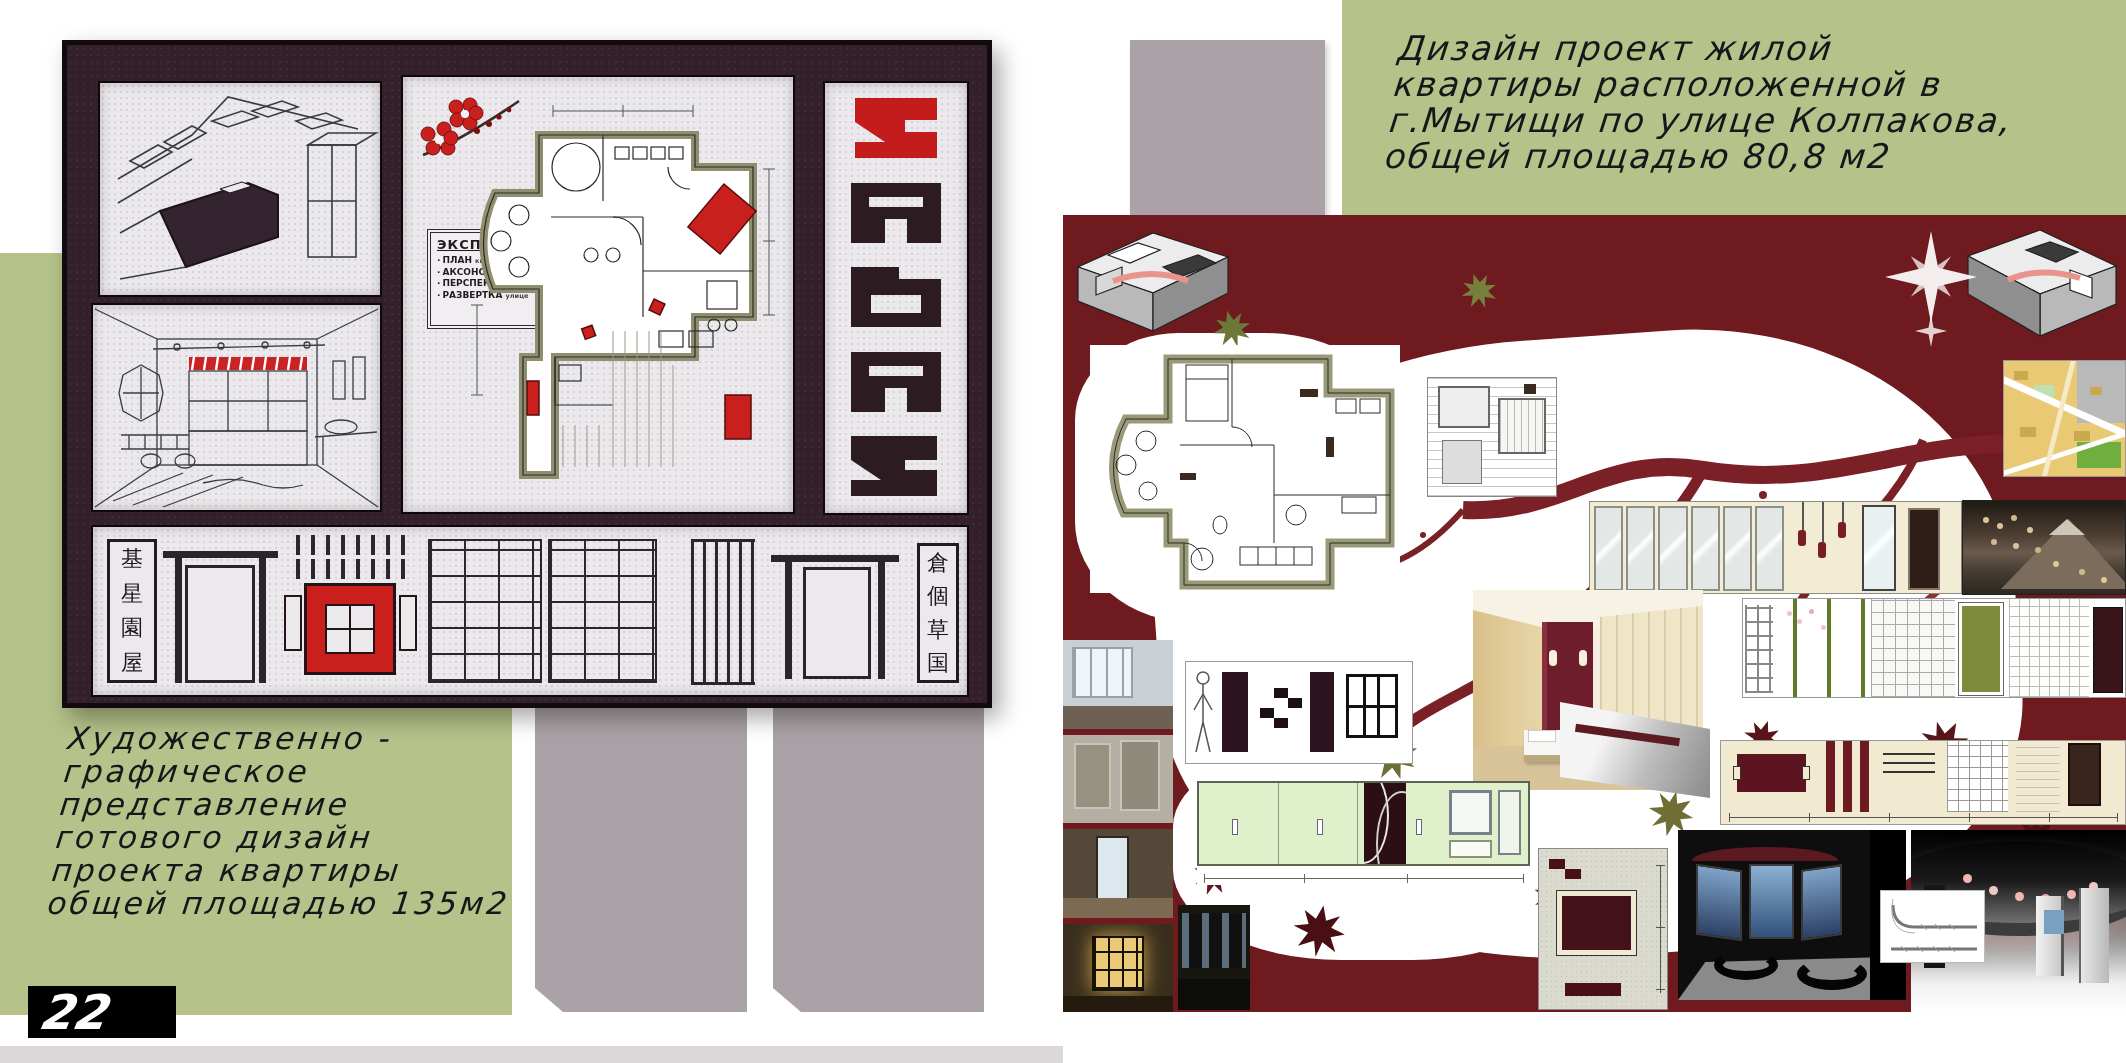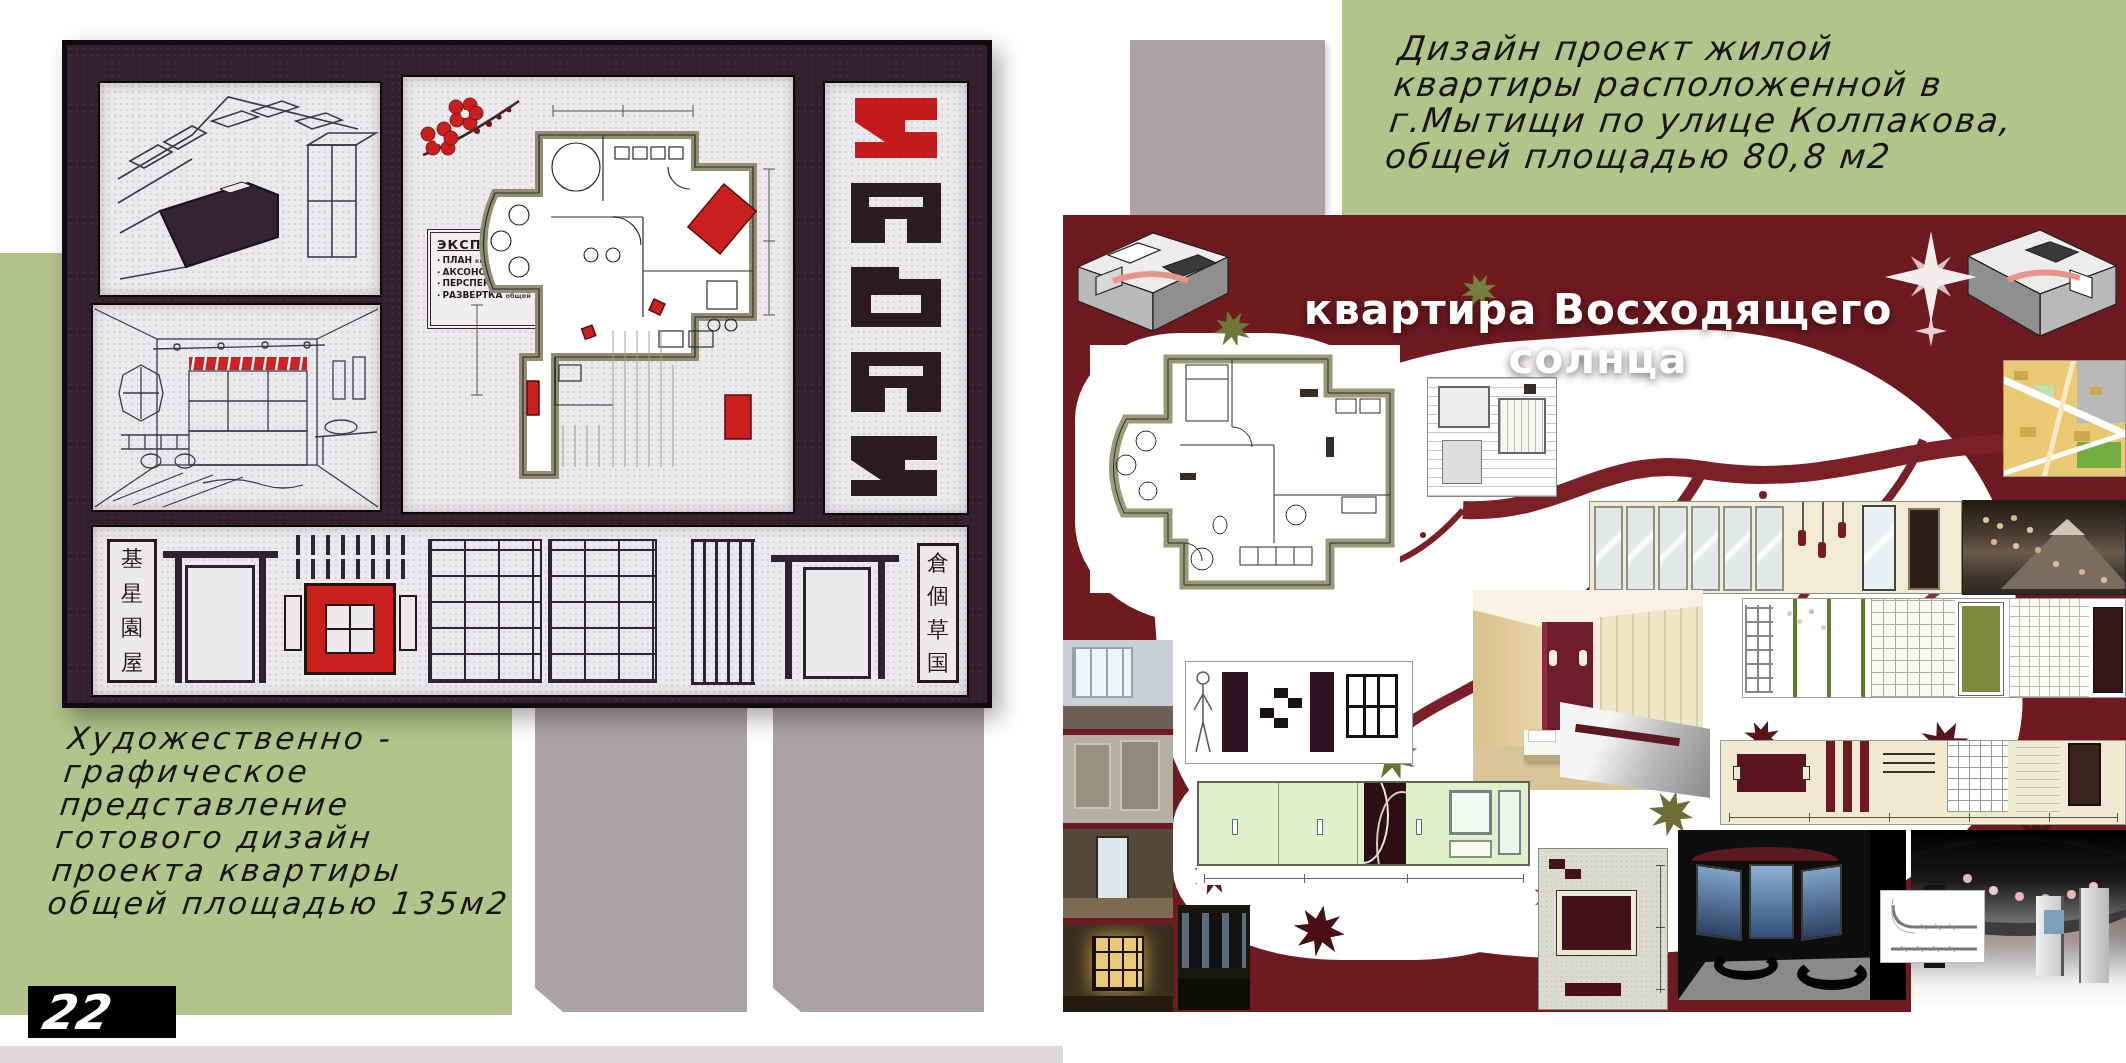--- a/index.html
+++ b/index.html
@@ -202,21 +202,21 @@
         </g>
         <circle cx="24" cy="49" r="4" fill="#f4f2f4"></circle>
           <circle cx="50" cy="23" r="4" fill="#f4f2f4"></circle>
       </svg>
 
       <div class="explication" style="left:24px;top:152px;width:122px;height:86px;">
         <div class="exp-title">ЭКСПЛИКАЦИЯ</div>
         <div class="exp-row"><span>ПЛАН</span> <span class="exp-sub">квартиры № 15</span></div>
         <div class="exp-row"><span>АКСОНОМЕТРИЯ</span> <span class="exp-sub">кухни</span></div>
         <div class="exp-row"><span>ПЕРСПЕКТИВА</span> <span class="exp-sub">ван. комнаты</span></div>
-        <div class="exp-row"><span>РАЗВЕРТКА</span> <span class="exp-sub">общей</span></div>
+        <div class="exp-row"><span>РАЗВЕРТКА</span> <span class="exp-sub">улице</span></div>
       </div>
 
       <svg class="abs" style="left:60px;top:18px;" width="320" height="405" viewBox="0 0 320 405">
         <g stroke="#8f8f70" stroke-width="8" fill="#ffffff">
           <path d="M88 40 H232 V72 H290 V222 H232 V262 H92 V380 H60 V262 H76 V194 H30 Q10 146 32 98 H76 V40 Z"></path>
         </g>
         <g stroke="#2a2a2e" stroke-width="1.2" fill="none">
           <path d="M88 40 H232 V72 H290 V222 H232 V262 H92 V380 H60 V262 H76 V194 H30 Q10 146 32 98 H76 V40 Z"></path>
           <line x1="140" y1="40" x2="140" y2="106"></line>
             <line x1="88" y1="122" x2="180" y2="122"></line>
@@ -452,21 +452,20 @@
       <g stroke="#222" stroke-width="1.2">
         <polygon points="156,46 80,10 8,36 80,74" fill="#ececec"></polygon>
         <polygon points="156,46 80,74 80,116 156,84" fill="#b9b9b9"></polygon>
         <polygon points="80,74 8,36 8,74 80,116" fill="#8f8f8f"></polygon>
         <polygon points="118,32 90,22 66,30 96,42" fill="#3a3a3a"></polygon>
         <polygon points="132,58 110,50 110,70 132,78" fill="#ffffff"></polygon>
       </g>
       <path d="M120 58 Q 80 46 48 60" stroke="#e8948c" stroke-width="6" fill="none"></path>
     </svg>
 
-    <div class="collage-title" style="left:205px;top:70px;width:660px;">квартира Восходящего солнца</div>
 
     <svg class="abs" style="left:822px;top:16px;opacity:.92;" width="92" height="92" viewBox="0 0 90 90">
       <use href="#sparklepath" fill="#ffffff"></use>
       <use href="#sparklepath" fill="#ffffff" transform="rotate(45 45 45) scale(0.62) translate(27 27)" opacity="0.8"></use>
     </svg>
     <svg class="abs" style="left:852px;top:100px;opacity:.8;" width="32" height="32" viewBox="0 0 90 90">
       <use href="#sparklepath" fill="#ffffff"></use>
     </svg>
 
     <svg class="thumb" style="left:27px;top:130px;background:#fff;" width="310" height="248" viewBox="0 0 310 248">

